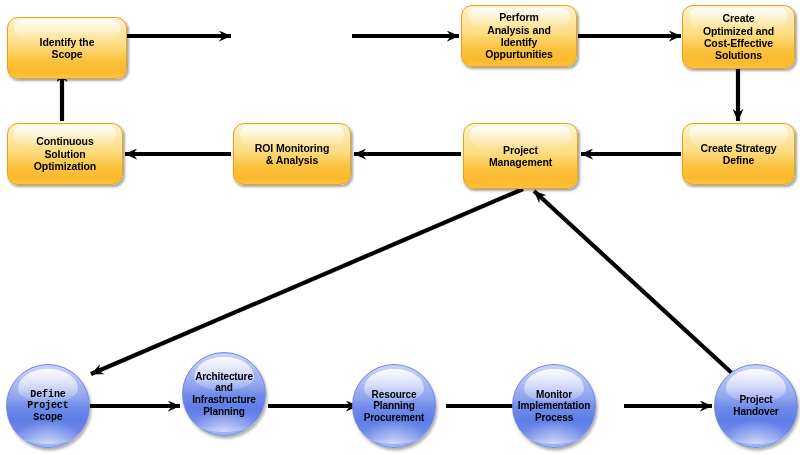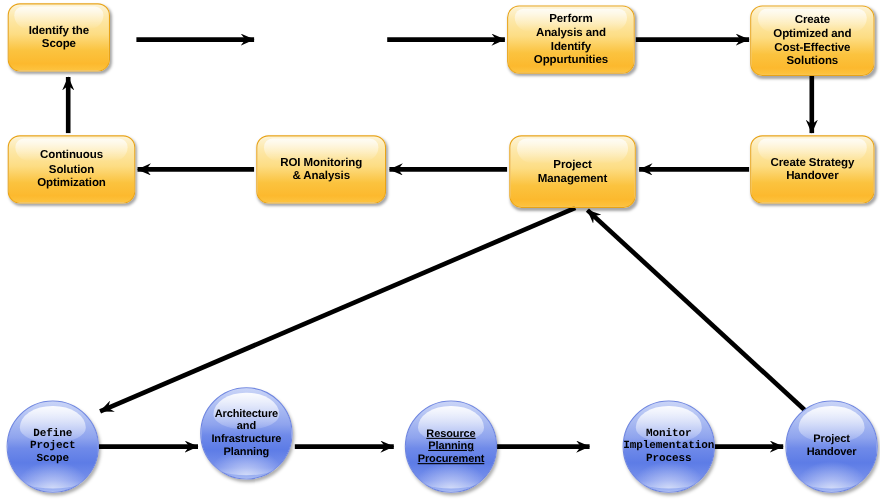--- a/index.html
+++ b/index.html
@@ -152,21 +152,21 @@
 
       <line x1="90" y1="406" x2="180" y2="406"></line>
       <line x1="268" y1="406" x2="358" y2="406"></line>
       <line x1="446" y1="406" x2="536" y2="406"></line>
       <line x1="624" y1="406" x2="712" y2="406"></line>
 
       <line x1="734" y1="375" x2="534" y2="191"></line>
     </g>
   </svg>
 
-  <div class="node box" style="left:7px; top:3px; width:93px; height:62px;">
+  <div class="node box" style="left:7px; top:17px; width:120px; height:62px;">
     <span class="node-label">Identify the
 Scope</span>
   </div>
 
 
   <div class="node box" style="left:461px; top:5px; width:116px; height:62px;">
     <span class="node-label">Perform
 Analysis and
 Identify
 Oppurtunities</span>
@@ -190,43 +190,43 @@
 &amp; Analysis</span>
   </div>
 
   <div class="node box" style="left:463px; top:123px; width:115px; height:66px;">
     <span class="node-label">Project
 Management</span>
   </div>
 
   <div class="node box" style="left:682px; top:123px; width:113px; height:62px;">
     <span class="node-label">Create Strategy
-Handover</span>
+Define</span>
   </div>
 
   <div class="node circle" style="left:6px; top:364px; width:84px; height:84px;font-family:Liberation Mono, monospace;">
     <span class="node-label">Define
 Project
 Scope</span>
   </div>
 
   <div class="node circle" style="left:182px; top:352px; width:84px; height:84px;">
     <span class="node-label">Architecture
 and
 Infrastructure
 Planning</span>
   </div>
 
-  <div class="node circle" style="left:368px; top:364px; width:84px; height:84px;text-decoration:underline;">
+  <div class="node circle" style="left:352px; top:364px; width:84px; height:84px;">
     <span class="node-label">Resource
 Planning
 Procurement</span>
   </div>
 
-  <div class="node circle" style="left:566px; top:364px; width:84px; height:84px;font-family:Liberation Mono, monospace;">
+  <div class="node circle" style="left:512px; top:364px; width:84px; height:84px;">
     <span class="node-label">Monitor
 Implementation
 Process</span>
   </div>
 
   <div class="node circle" style="left:714px; top:364px; width:84px; height:84px;">
     <span class="node-label">Project
 Handover</span>
   </div>
 

